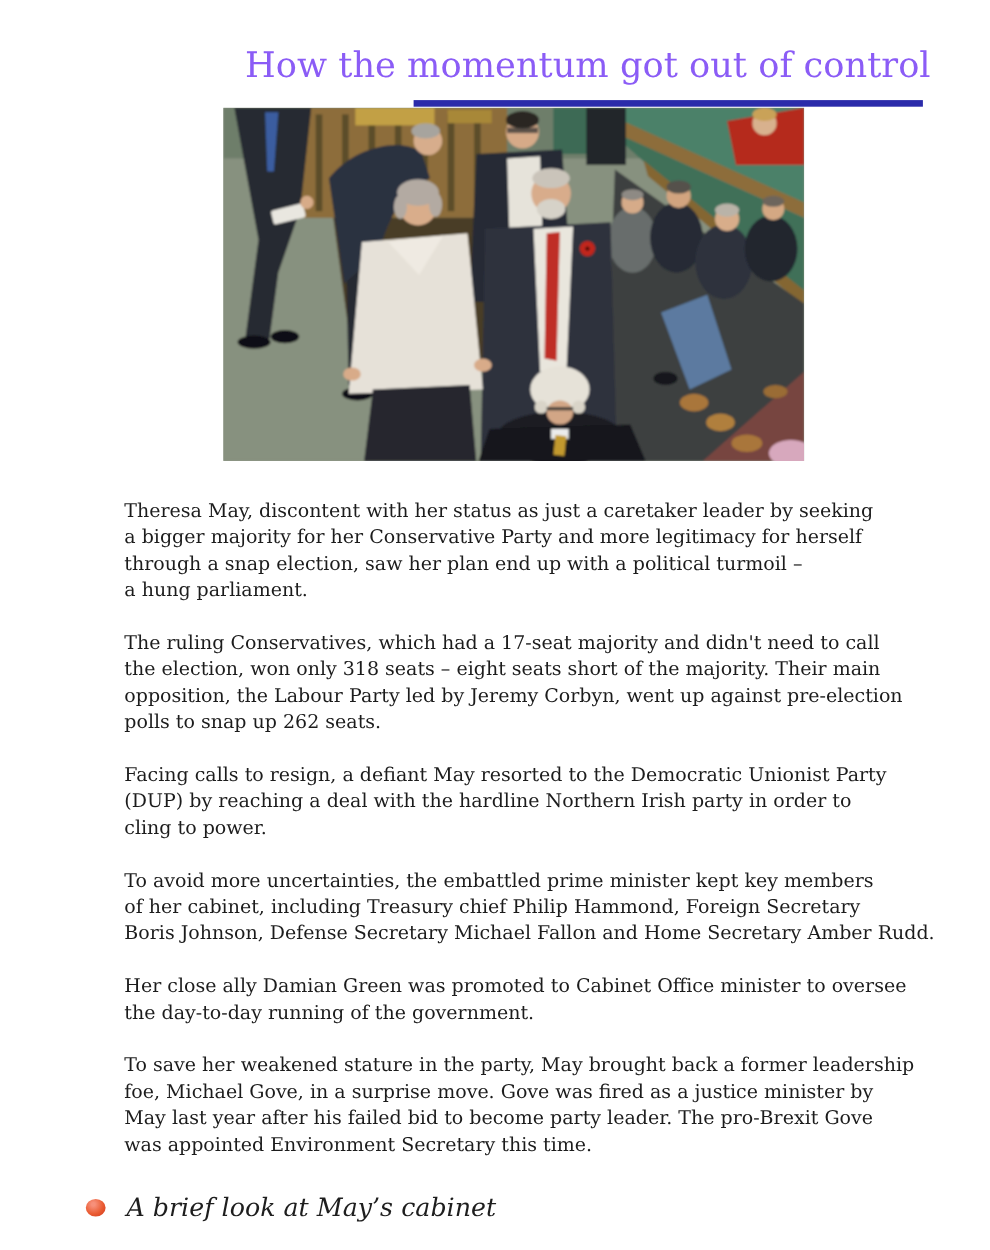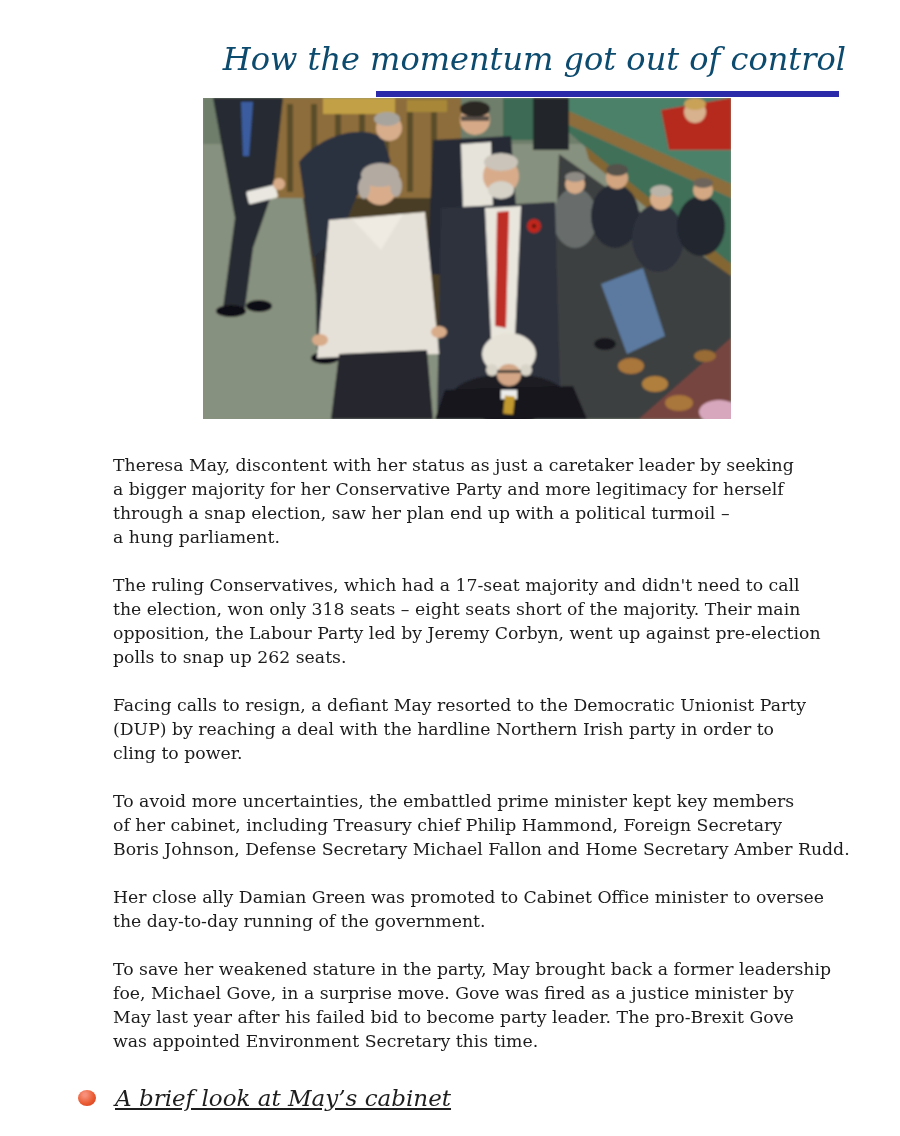--- a/index.html
+++ b/index.html
@@ -7,24 +7,23 @@
     width: 900px; height: 1136px;
     background: #ffffff;
     position: relative;
     font-family: "DejaVu Serif", "Liberation Serif", serif;
     overflow: hidden;
   }
   .title {
     position: absolute;
     top: 40px; right: 54px;
     margin: 0;
-    font-style: italic;
     font-weight: 500;
     font-size: 32px;
-    color: #0c4a6e;
+    color: #8b5cf6;
     white-space: nowrap;
   }
   .rule {
     position: absolute;
     left: 376px; top: 91px;
     width: 463px; height: 6px;
     background: #2b2baa;
   }
   .photo {
     position: absolute;
@@ -59,21 +58,20 @@
     margin-right: 19px;
     flex: 0 0 auto;
   }
   .heading {
     margin: 0;
     font-style: italic;
     font-weight: 400;
     font-size: 23px;
     color: #1e1e1e;
     white-space: nowrap;
-    text-decoration: underline;
   }
 </style>
 </head>
 <body>
 
 <div class="page">
 
   <h1 class="title">How the momentum got out of control</h1>
 
   <div class="rule"></div>

